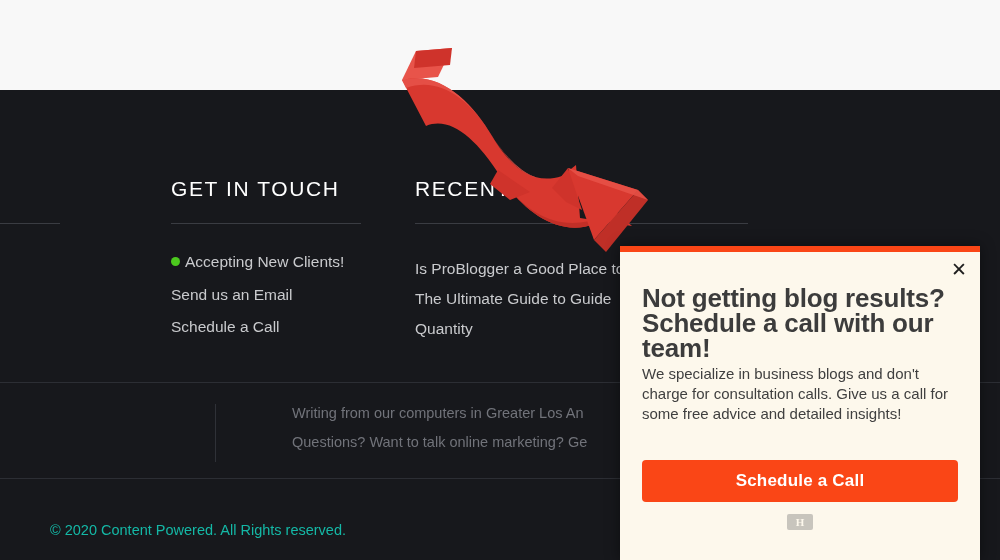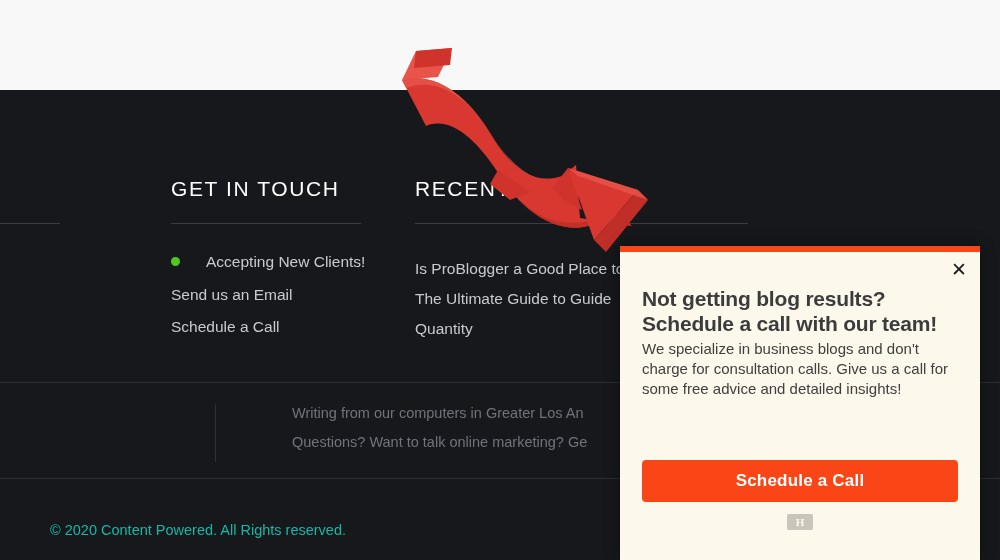--- a/index.html
+++ b/index.html
@@ -39,21 +39,21 @@
     margin-top:24px; height:1px; background:#3a3c42; width:100%;
   }
   .col-links { margin-top:30px; }
   .col-link {
     display:block; font-size:15.5px; color:#c9cacd;
     line-height:1; margin-bottom:17px; white-space:nowrap;
     text-decoration:none;
   }
   .recent-item { font-size:15.5px; color:#c9cacd; line-height:30px; white-space:nowrap;}
 
-  .dot-row { display:flex; align-items:center; gap:26px; margin-bottom:17px; }
+  .dot-row { display:flex; align-items:center; gap:5px; margin-bottom:17px; }
   .green-dot {
     width:9px; height:9px; border-radius:50%; background:#4cc91e; flex:0 0 auto;
   }
   .dot-row .col-link { margin-bottom:0; }
 
   
   .divider-full {
     position:absolute; left:0; width:1000px; height:1px; background:#2c2e34;
   }
   .div-1 { top:292px; }
@@ -91,21 +91,21 @@
   .popup-bar {
     position:absolute; left:0; top:0; width:100%; height:6px; background:#fa4616;
   }
   .popup-close {
     position:absolute; right:13px; top:14px;
     font-size:19px; line-height:1; color:#1d1d1d; font-weight:700;
     cursor:pointer; font-family:"DejaVu Sans", sans-serif;
   }
   .popup-body { padding:40px 26px 0 22px; }
   .popup-head {
-    font-size:21px; font-weight:700; color:#3c3c3c; line-height:25px;
+    font-size:26px; font-weight:700; color:#3c3c3c; line-height:25px;
     letter-spacing:-0.2px;
   }
   .popup-text {
     margin-top:3px; font-size:15px; color:#3f3f3f; line-height:20px;
   }
   .popup-btn {
     position:absolute; left:22px; top:214px; width:316px; height:42px;
     background:#fa4616; border:none; border-radius:4px;
     color:#ffffff; font-size:17px; font-weight:700;
     font-family:"Liberation Sans", sans-serif; cursor:pointer;

